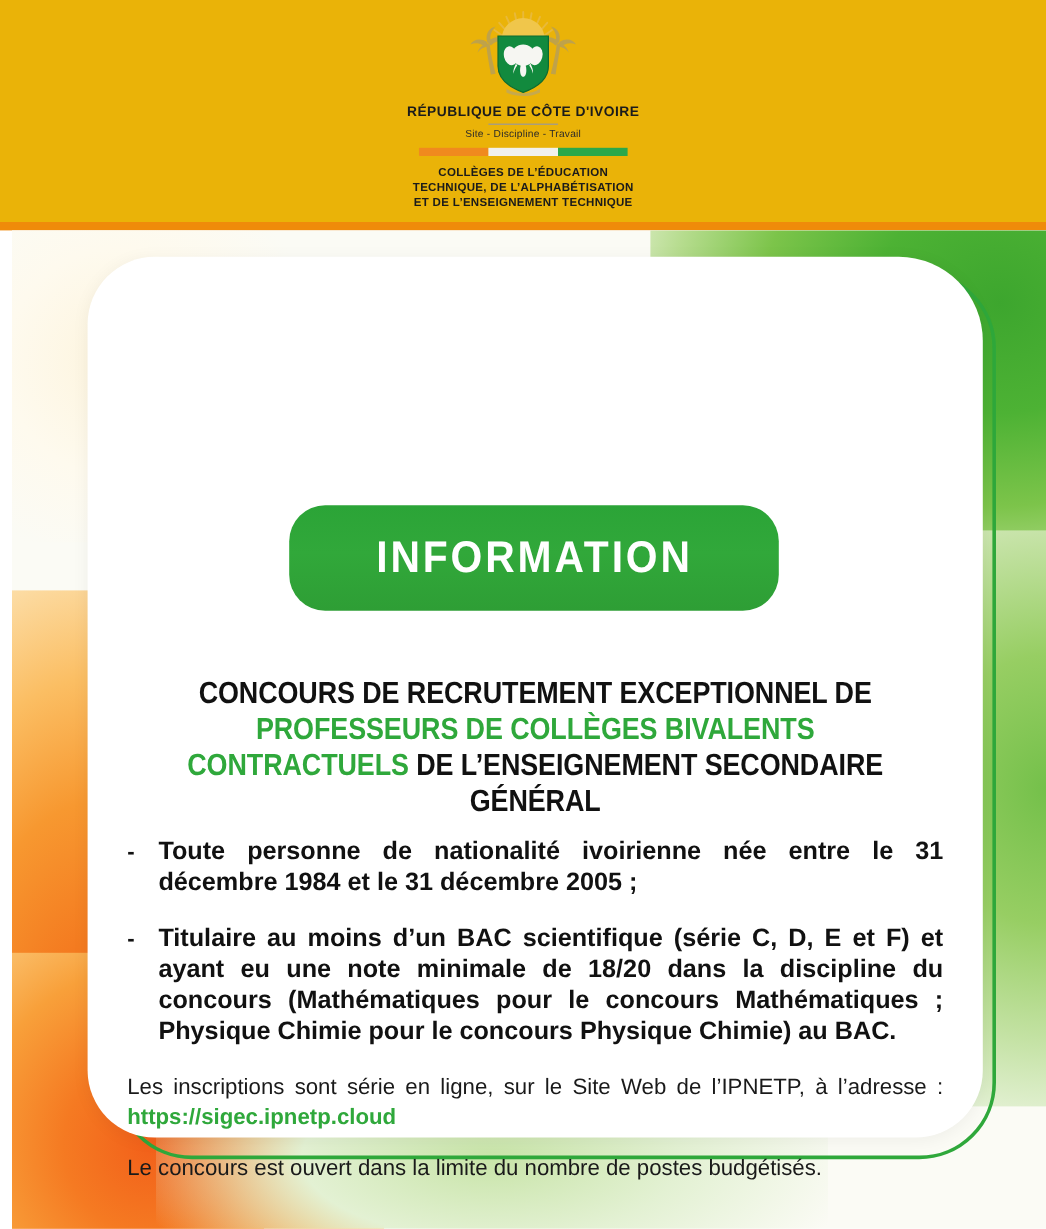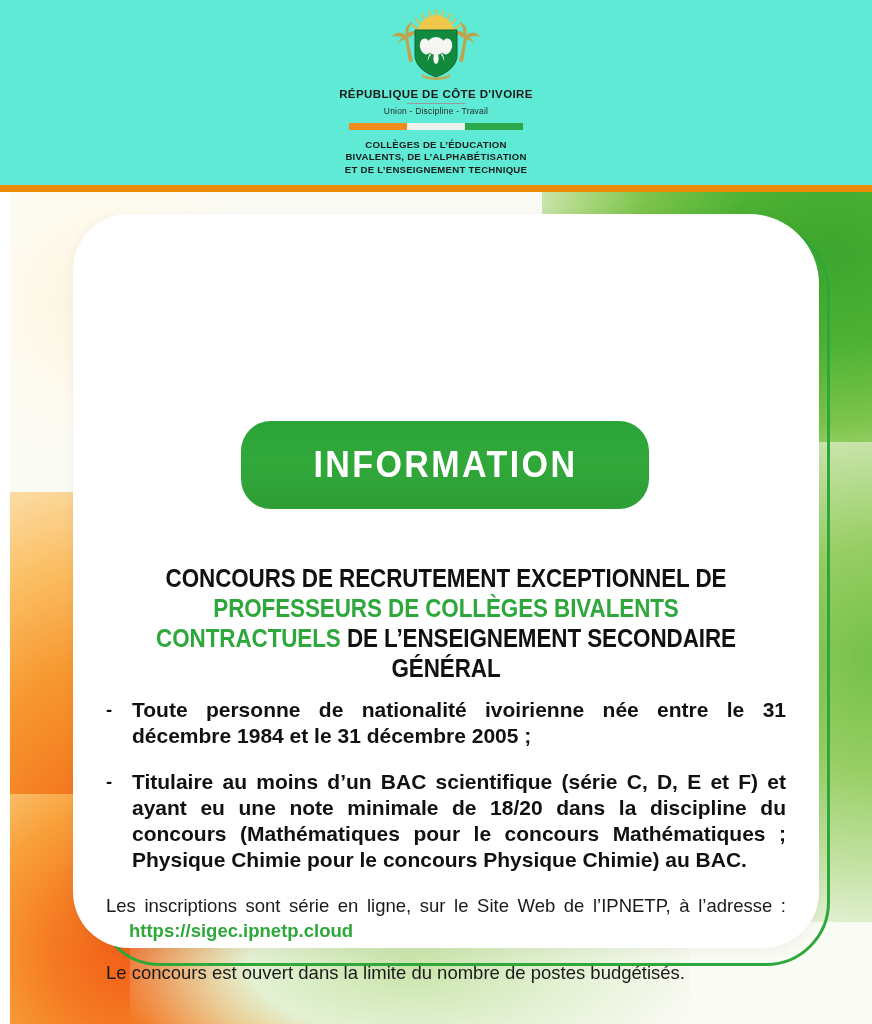--- a/index.html
+++ b/index.html
@@ -7,21 +7,21 @@
     width:872px;height:1024px;
     background:#ffffff;
     font-family:"Liberation Sans", sans-serif;
     overflow:hidden;
     position:relative;
   }
 
   
   #header{
     position:absolute;left:0;top:0;width:872px;height:185px;
-    background:#5eead4;
+    background:#eab308;
     display:flex;flex-direction:column;align-items:center;
   }
   #emblem{
     margin-top:8px;
     width:104px;height:76px;
     position:relative;
   }
   #country-name{
     font-size:11.5px;font-weight:bold;letter-spacing:.4px;
     color:#1b1b1b;margin-top:4px;
@@ -147,21 +147,21 @@
   }
   .bullet .dash{
     width:26px;flex:0 0 26px;
     font-size:18.5px;line-height:26px;font-weight:bold;color:#111;
   }
   .bullet .btext{
     flex:1;
     font-size:21px;line-height:26px;font-weight:bold;
     color:#111111;text-align:justify;
   }
-  .url{color:#2FA83B;font-weight:bold;margin-left:23px;}
+  .url{color:#2FA83B;font-weight:bold;}
   #para-closing{margin-top:8px;text-align:left;}
 </style>
 </head>
 <body>
 
 <div id="header">
 
   <div id="emblem">
     <svg viewBox="0 0 104 76" width="104" height="76" aria-hidden="true">
 
@@ -195,31 +195,31 @@
         <path d="M46 45c-1.5 3-2.5 6-2.2 8.5.6-2.8 1.8-5.2 3.2-7z"></path>
         <path d="M58 45c1.5 3 2.5 6 2.2 8.5-.6-2.8-1.8-5.2-3.2-7z"></path>
       </g>
 
       <path d="M38 66 C45 71 59 71 66 66 L66 69 C59 73 45 73 38 69 Z" fill="#C6A94E"></path>
     </svg>
   </div>
 
   <div id="country-name">RÉPUBLIQUE DE CÔTE D'IVOIRE</div>
   <div id="motto-rule"></div>
-  <div id="motto">Union - Discipline - Travail</div>
+  <div id="motto">Site - Discipline - Travail</div>
 
   <div id="flagbar">
     <div class="fo"></div>
     <div class="fw"></div>
     <div class="fg"></div>
   </div>
 
   <div id="ministry">
     <div>COLLÈGES DE L’ÉDUCATION</div>
-    <div>BIVALENTS, DE L’ALPHABÉTISATION</div>
+    <div>TECHNIQUE, DE L’ALPHABÉTISATION</div>
     <div>ET DE L’ENSEIGNEMENT TECHNIQUE</div>
   </div>
 </div>
 
 <div id="orange-rule"></div>
 
 <div id="poster">
 
   <div class="blob" id="blob-cream-tl"></div>
   <div class="blob" id="blob-green-tr"></div>

